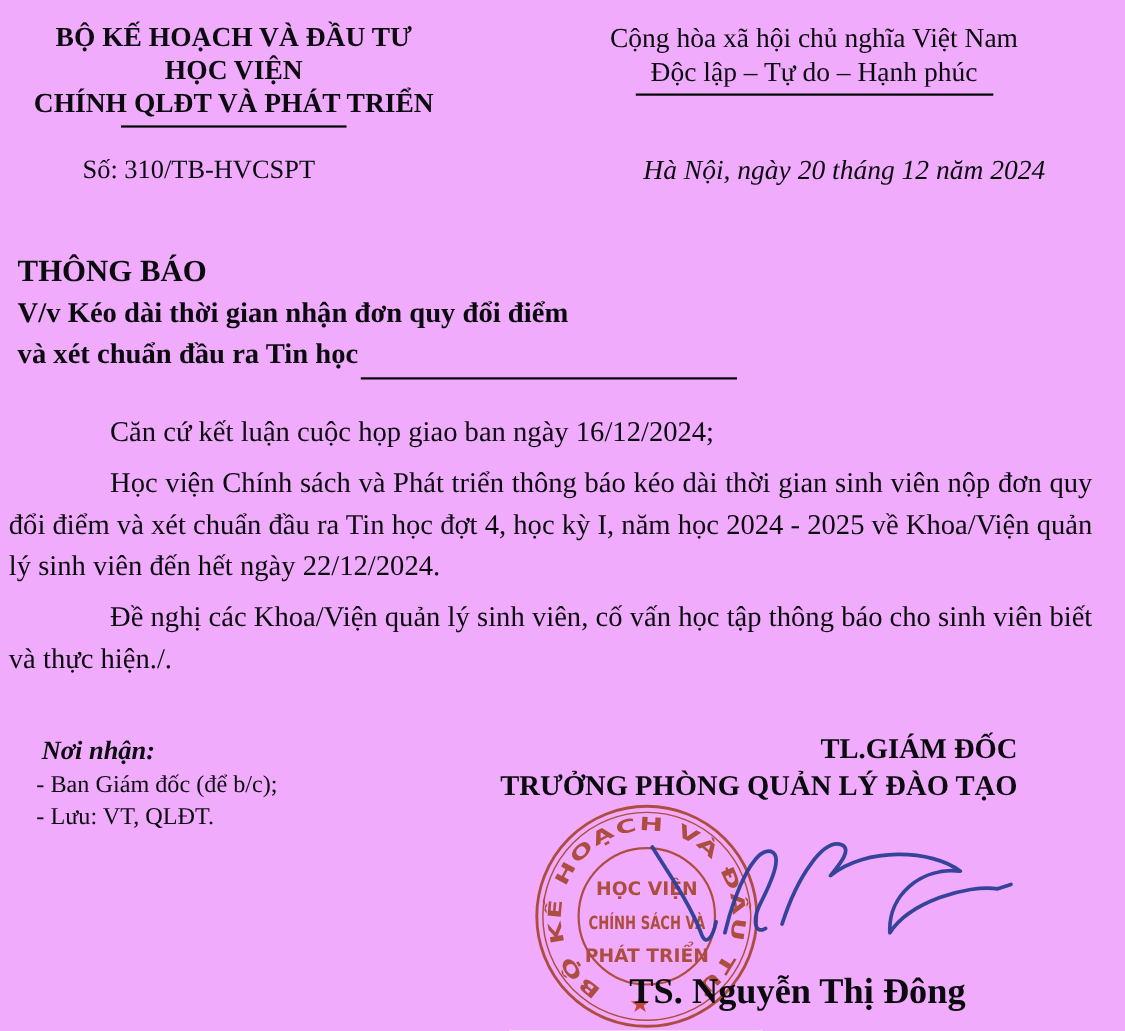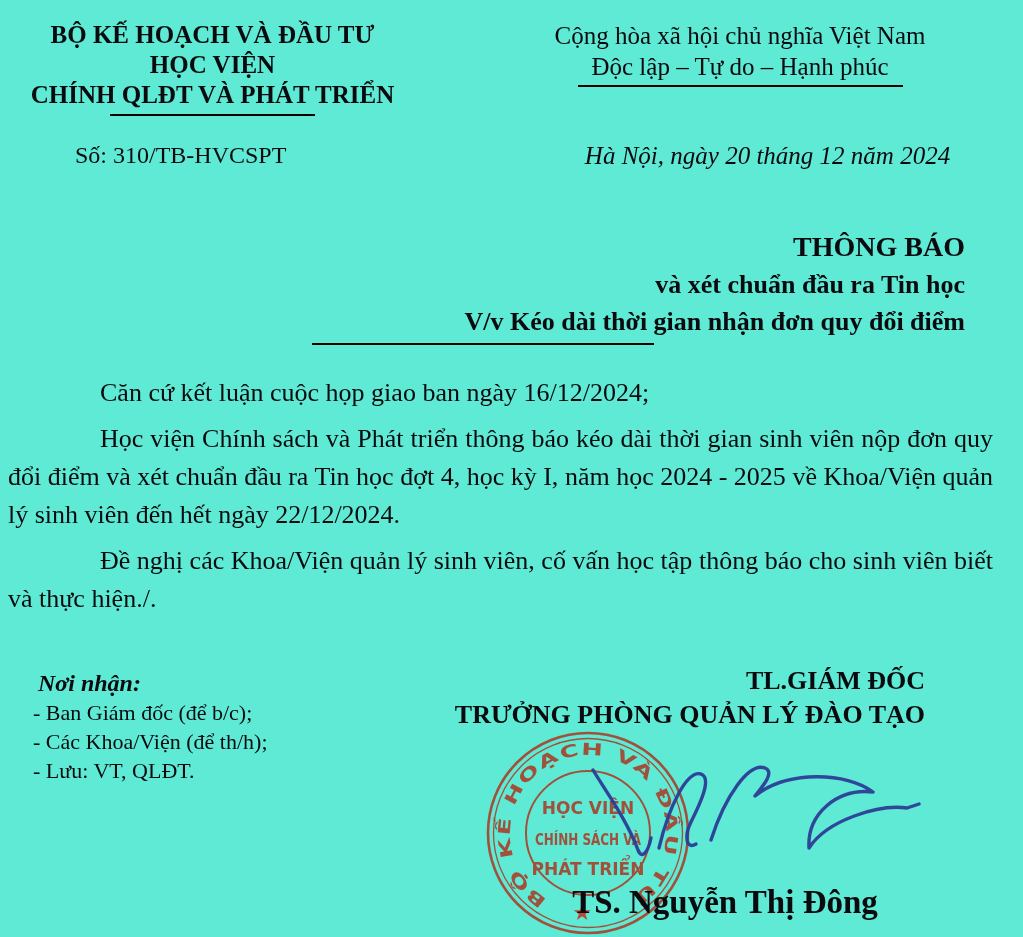--- a/index.html
+++ b/index.html
@@ -1,21 +1,21 @@
 <!DOCTYPE html>
 <html lang="vi"><head>
 <meta charset="utf-8">
 <style>
   * { margin: 0; padding: 0; box-sizing: border-box; }
   html, body { background: #ffffff; }
   .page {
     position: relative;
     width: 1023px;
     height: 937px;
-    background: #5eead4;
+    background: #f0abfc;
     overflow: hidden;
     font-family: "Liberation Serif", "DejaVu Serif", serif;
     color: #0b0b0f;
   }
   
   .hdr-left {
     position: absolute; left: 10px; top: 20px; width: 405px;
     text-align: center; font-weight: bold; font-size: 25px; line-height: 30px;
   }
   .hdr-left .rule {
@@ -33,22 +33,22 @@
   .hdr-right .rule {
     width: 325px; height: 0; border-bottom: 2px solid #000;
     margin: 3px auto 0 auto;
   }
   .date-line {
     position: absolute; left: 540px; top: 142px; width: 455px;
     text-align: center; font-style: italic; font-size: 25px;
   }
   
   .title-block {
-    position: absolute; left: 0; top: 228px; width: 965px;
-    text-align: right; font-weight: bold;
+    position: absolute; left: 16px; top: 228px; width: 965px;
+    text-align: left; font-weight: bold;
   }
   .title-block .t1 { font-size: 28px; line-height: 38px; }
   .title-block .t2 { font-size: 26px; line-height: 37px; }
   .title-block .rule {
     width: 342px; height: 0; border-bottom: 2px solid #000;
     margin: 3px auto 0 auto;
   }
   
   .doc-body {
     position: absolute; left: 8px; top: 374px; width: 985px;
@@ -89,35 +89,34 @@
 
   <div class="hdr-right">
     <div>Cộng hòa xã hội chủ nghĩa Việt Nam</div>
     <div>Độc lập – Tự do – Hạnh phúc</div>
     <div class="rule"></div>
   </div>
   <div class="date-line">Hà Nội, ngày 20 tháng 12 năm 2024</div>
 
   <div class="title-block">
     <div class="t1">THÔNG BÁO</div>
+    <div class="t2">V/v Kéo dài thời gian nhận đơn quy đổi điểm</div>
     <div class="t2">và xét chuẩn đầu ra Tin học</div>
-    <div class="t2">V/v Kéo dài thời gian nhận đơn quy đổi điểm</div>
     <div class="rule"></div>
   </div>
 
   <div class="doc-body">
     <p>Căn cứ kết luận cuộc họp giao ban ngày 16/12/2024;</p>
     <p>Học viện Chính sách và Phát triển thông báo kéo dài thời gian sinh viên nộp đơn quy đổi điểm và xét chuẩn đầu ra Tin học đợt 4, học kỳ I, năm học 2024 - 2025 về Khoa/Viện quản lý sinh viên đến hết ngày 22/12/2024.</p>
     <p>Đề nghị các Khoa/Viện quản lý sinh viên, cố vấn học tập thông báo cho sinh viên biết và thực hiện./.</p>
   </div>
 
   <div class="recipients">
     <div class="label">Nơi nhận:</div>
     <div class="item">- Ban Giám đốc (để b/c);</div>
-    <div class="item">- Các Khoa/Viện (để th/h);</div>
     <div class="item">- Lưu: VT, QLĐT.</div>
   </div>
 
   <div class="sig-titles">
     <div>TL.GIÁM ĐỐC</div>
     <div>TRƯỞNG PHÒNG QUẢN LÝ ĐÀO TẠO</div>
   </div>
 
   <svg class="stamp-svg" width="568" height="219" viewBox="0 0 568 219" xmlns="http://www.w3.org/2000/svg">
     <g fill="none" stroke="#a7452f" opacity="0.92">

